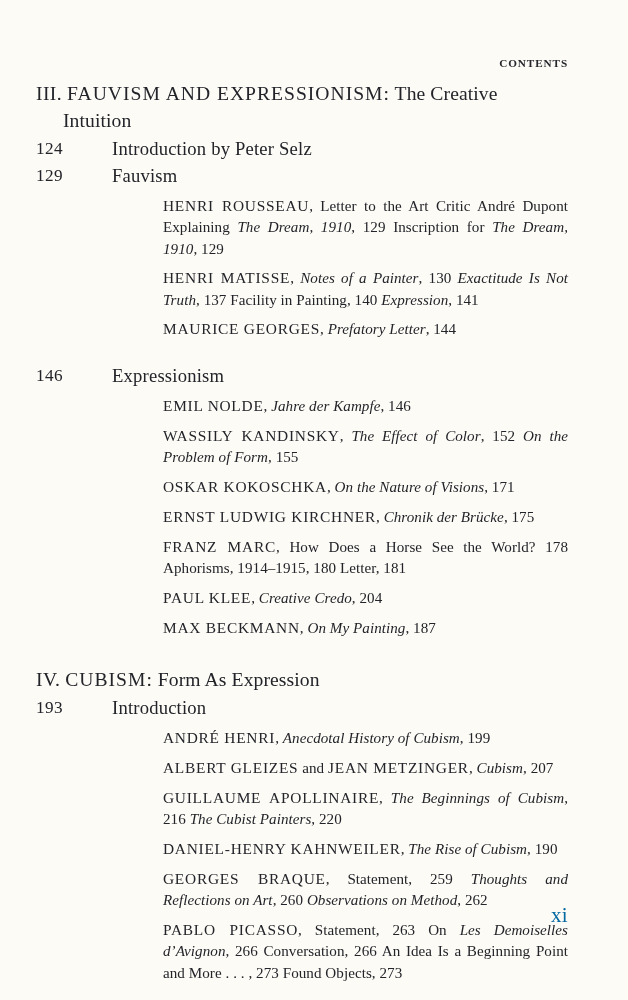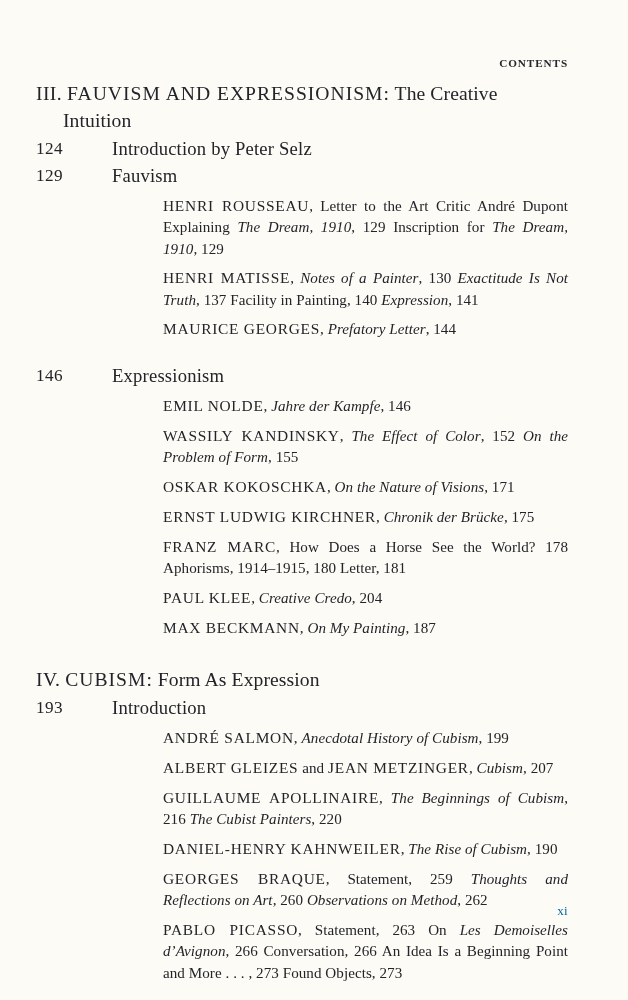--- a/index.html
+++ b/index.html
@@ -106,21 +106,21 @@
   }
   .sec-gap-2 { height: 22px; }
   .sec-gap-3 { height: 27px; }
   
   .folio {
     position: absolute;
     left: 8px;
     right: 60px;
     top: 903px;
     text-align: right;
-    font-size: 13px;
+    font-size: 21px;
     letter-spacing: 0.3px;
     color: #0369a1;
   }
 </style>
 </head>
 <body>
 
 <div class="page">
 
   <div class="running-head">CONTENTS</div>
@@ -174,21 +174,21 @@
       <span class="caps">CUBISM:</span>
       <span class="sub">Form As Expression</span>
     </div>
 
     <div class="toc-row">
       <span class="num">193</span>
       <span class="lbl">Introduction</span>
     </div>
 
     <div class="entries">
-      <div class="entry"><span class="sc">ANDRÉ SALMON</span>, <em>Anecdotal History of Cubism</em><span>, 199</span></div>
+      <div class="entry"><span class="sc">ANDRÉ HENRI</span>, <em>Anecdotal History of Cubism</em><span>, 199</span></div>
       <div class="entry"><span class="sc">ALBERT GLEIZES</span> and <span class="sc">JEAN METZINGER</span>, <em>Cubism</em><span>, 207</span></div>
       <div class="entry"><span class="sc">GUILLAUME APOLLINAIRE</span>, <em>The Beginnings of Cubism</em><span>, 216</span><span>  </span><em>The Cubist Painters</em><span>, 220</span></div>
       <div class="entry"><span class="sc">DANIEL-HENRY KAHNWEILER</span>, <em>The Rise of Cubism</em><span>, 190</span></div>
       <div class="entry"><span class="sc">GEORGES BRAQUE</span>, <span>Statement, 259</span><span>  </span><em>Thoughts and Reflections on Art</em><span>, 260</span><span>  </span><em>Observations on Method</em><span>, 262</span></div>
       <div class="entry"><span class="sc">PABLO PICASSO</span>, <span>Statement, 263</span><span>  On </span><em>Les Demoiselles d’Avignon</em><span>, 266</span><span>  Conversation, 266</span><span>  An Idea Is a Beginning Point and More . . . , 273</span><span>  Found Objects, 273</span></div>
 
     </div>
 
   </div>
 

